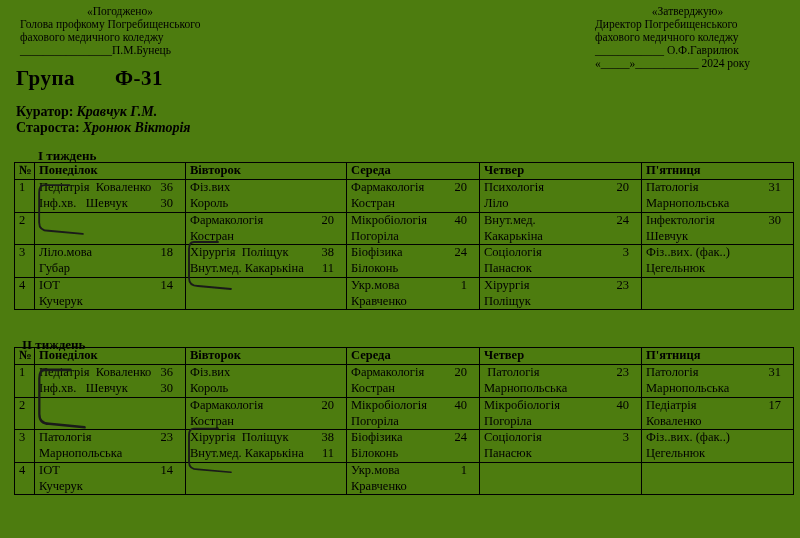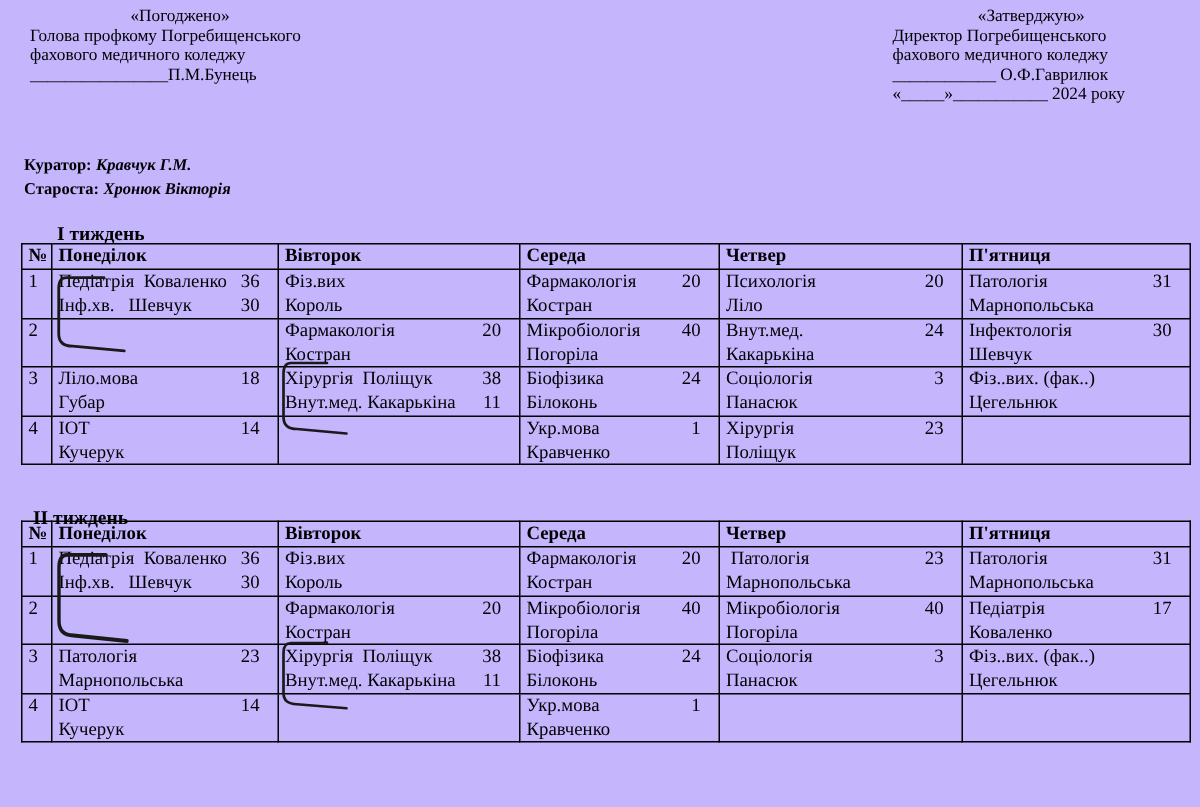--- a/index.html
+++ b/index.html
@@ -1,32 +1,32 @@
 <!DOCTYPE html>
 <html><head>
 <meta charset="utf-8">
 <style>
   html,body{margin:0;padding:0;background:#fff;}
   .page{
     position:relative;
     width:800px;height:538px;
-    background:#c4b5fd;
+    background:#4d7c0f;
     font-family:"Liberation Serif","DejaVu Serif",serif;
     color:#000;
     overflow:hidden;
   }
   
   .approval{position:absolute;top:5px;font-size:11.5px;line-height:13px;}
   .approval .c{text-align:center;}
   .approval-left{left:20px;width:200px;}
   .approval-right{left:595px;width:185px;}
   
   .group-title{position:absolute;left:16px;top:66px;font-size:21px;font-weight:bold;letter-spacing:.5px;}
   .group-title .gval{margin-left:40px;}
-  .person-line{position:absolute;left:16px;font-size:11px;font-weight:bold;}
+  .person-line{position:absolute;left:16px;font-size:14px;font-weight:bold;}
   .person-line .pval{font-style:italic;margin-left:3px;}
   .curator-line{top:104px;}
   .starosta-line{top:120px;}
   
   .week-title{position:absolute;left:22px;font-size:13px;font-weight:bold;}
   .week1-title{top:148px;margin-left:16px;}
   .week2-title{top:337px;}
   
   .tbl-wrap{position:absolute;left:14px;}
   .tbl-wrap1{top:162px;}
@@ -72,20 +72,21 @@
   </div>
 
   <div class="approval approval-right">
     <div class="c">«Затверджую»</div>
     <div>Директор Погребищенського</div>
     <div>фахового медичного коледжу</div>
     <div>____________ О.Ф.Гаврилюк</div>
     <div>«_____»___________   2024 року</div>
   </div>
 
+  <div class="group-title"><span>Група</span><span class="gval">Ф-31</span></div>
 
   <div class="person-line curator-line"><span>Куратор:</span><span class="pval">Кравчук Г.М.</span></div>
 
   <div class="person-line starosta-line"><span>Староста:</span><span class="pval">Хронюк Вікторія</span></div>
 
   <div class="week-title week1-title">І тиждень</div>
 
   <div class="tbl-wrap tbl-wrap1">
     <table class="sched" id="tbl-week1">
       <colgroup>

